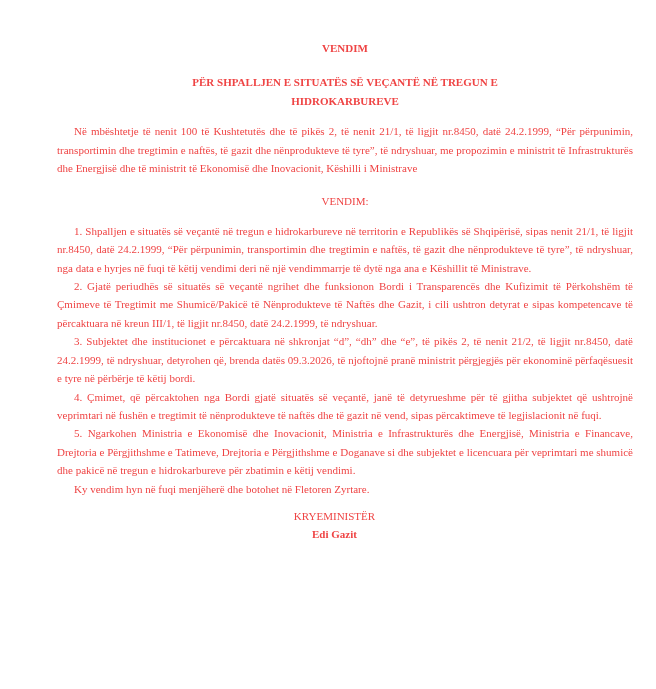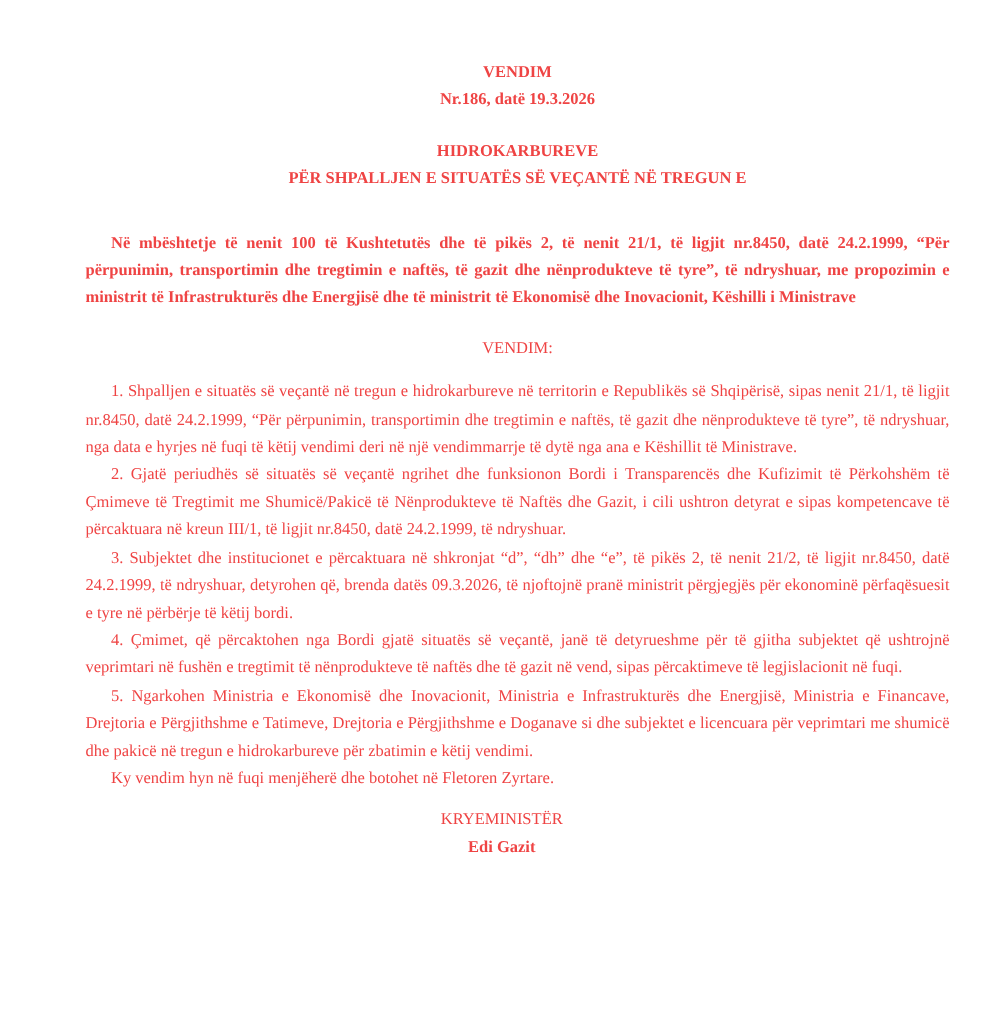--- a/index.html
+++ b/index.html
@@ -33,22 +33,21 @@
   }
   .doc-title div {
     white-space: nowrap;
   }
   p.body-par {
     margin: 0;
     text-align: justify;
     text-indent: 17px;
   }
   p.preamble {
-    margin-top: 24px;
-    font-weight: bold;
+    margin-top: 12px;
   }
   .decision-heading {
     text-align: center;
     margin: 15px 0 11px 0;
   }
   .signature {
     margin-top: 9px;
     text-align: center;
     padding-right: 21px;
   }
@@ -56,26 +55,25 @@
     font-weight: bold;
   }
 </style>
 </head>
 <body>
 
 <div class="page">
 
   <div class="doc-header">
     <div>VENDIM</div>
-    <div>Nr.186, datë 19.3.2026</div>
   </div>
 
   <div class="doc-title">
+    <div>PËR SHPALLJEN E SITUATËS SË VEÇANTË NË TREGUN E</div>
     <div>HIDROKARBUREVE</div>
-    <div>PËR SHPALLJEN E SITUATËS SË VEÇANTË NË TREGUN E</div>
   </div>
 
   <p class="body-par preamble">Në mbështetje të nenit 100 të Kushtetutës dhe të pikës 2, të nenit 21/1, të ligjit nr.8450, datë 24.2.1999, “Për përpunimin, transportimin dhe tregtimin e naftës, të gazit dhe nënprodukteve të tyre”, të ndryshuar, me propozimin e ministrit të Infrastrukturës dhe Energjisë dhe të ministrit të Ekonomisë dhe Inovacionit, Këshilli i Ministrave</p>
 
   <div class="decision-heading">VENDIM:</div>
 
   <p class="body-par">1. Shpalljen e situatës së veçantë në tregun e hidrokarbureve në territorin e Republikës së Shqipërisë, sipas nenit 21/1, të ligjit nr.8450, datë 24.2.1999, “Për përpunimin, transportimin dhe tregtimin e naftës, të gazit dhe nënprodukteve të tyre”, të ndryshuar, nga data e hyrjes në fuqi të këtij vendimi deri në një vendimmarrje të dytë nga ana e Këshillit të Ministrave.</p>
 
   <p class="body-par">2. Gjatë periudhës së situatës së veçantë ngrihet dhe funksionon Bordi i Transparencës dhe Kufizimit të Përkohshëm të Çmimeve të Tregtimit me Shumicë/Pakicë të Nënprodukteve të Naftës dhe Gazit, i cili ushtron detyrat e sipas kompetencave të përcaktuara në kreun III/1, të ligjit nr.8450, datë 24.2.1999, të ndryshuar.</p>
 

